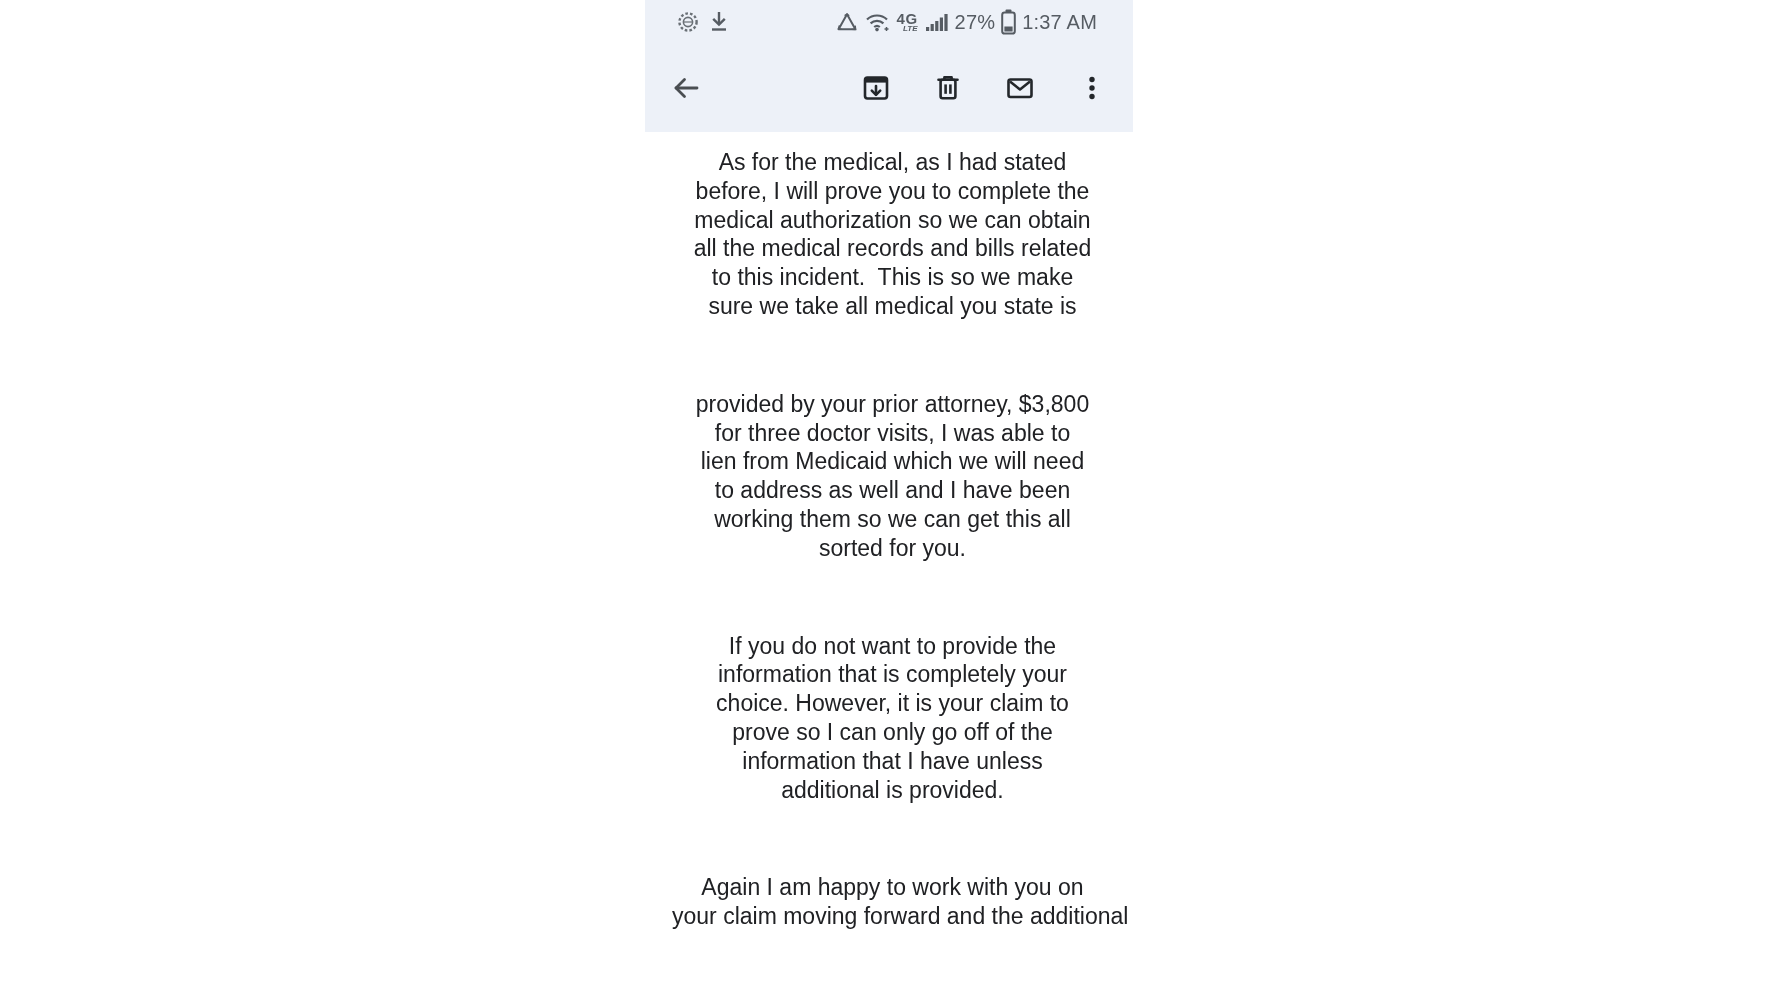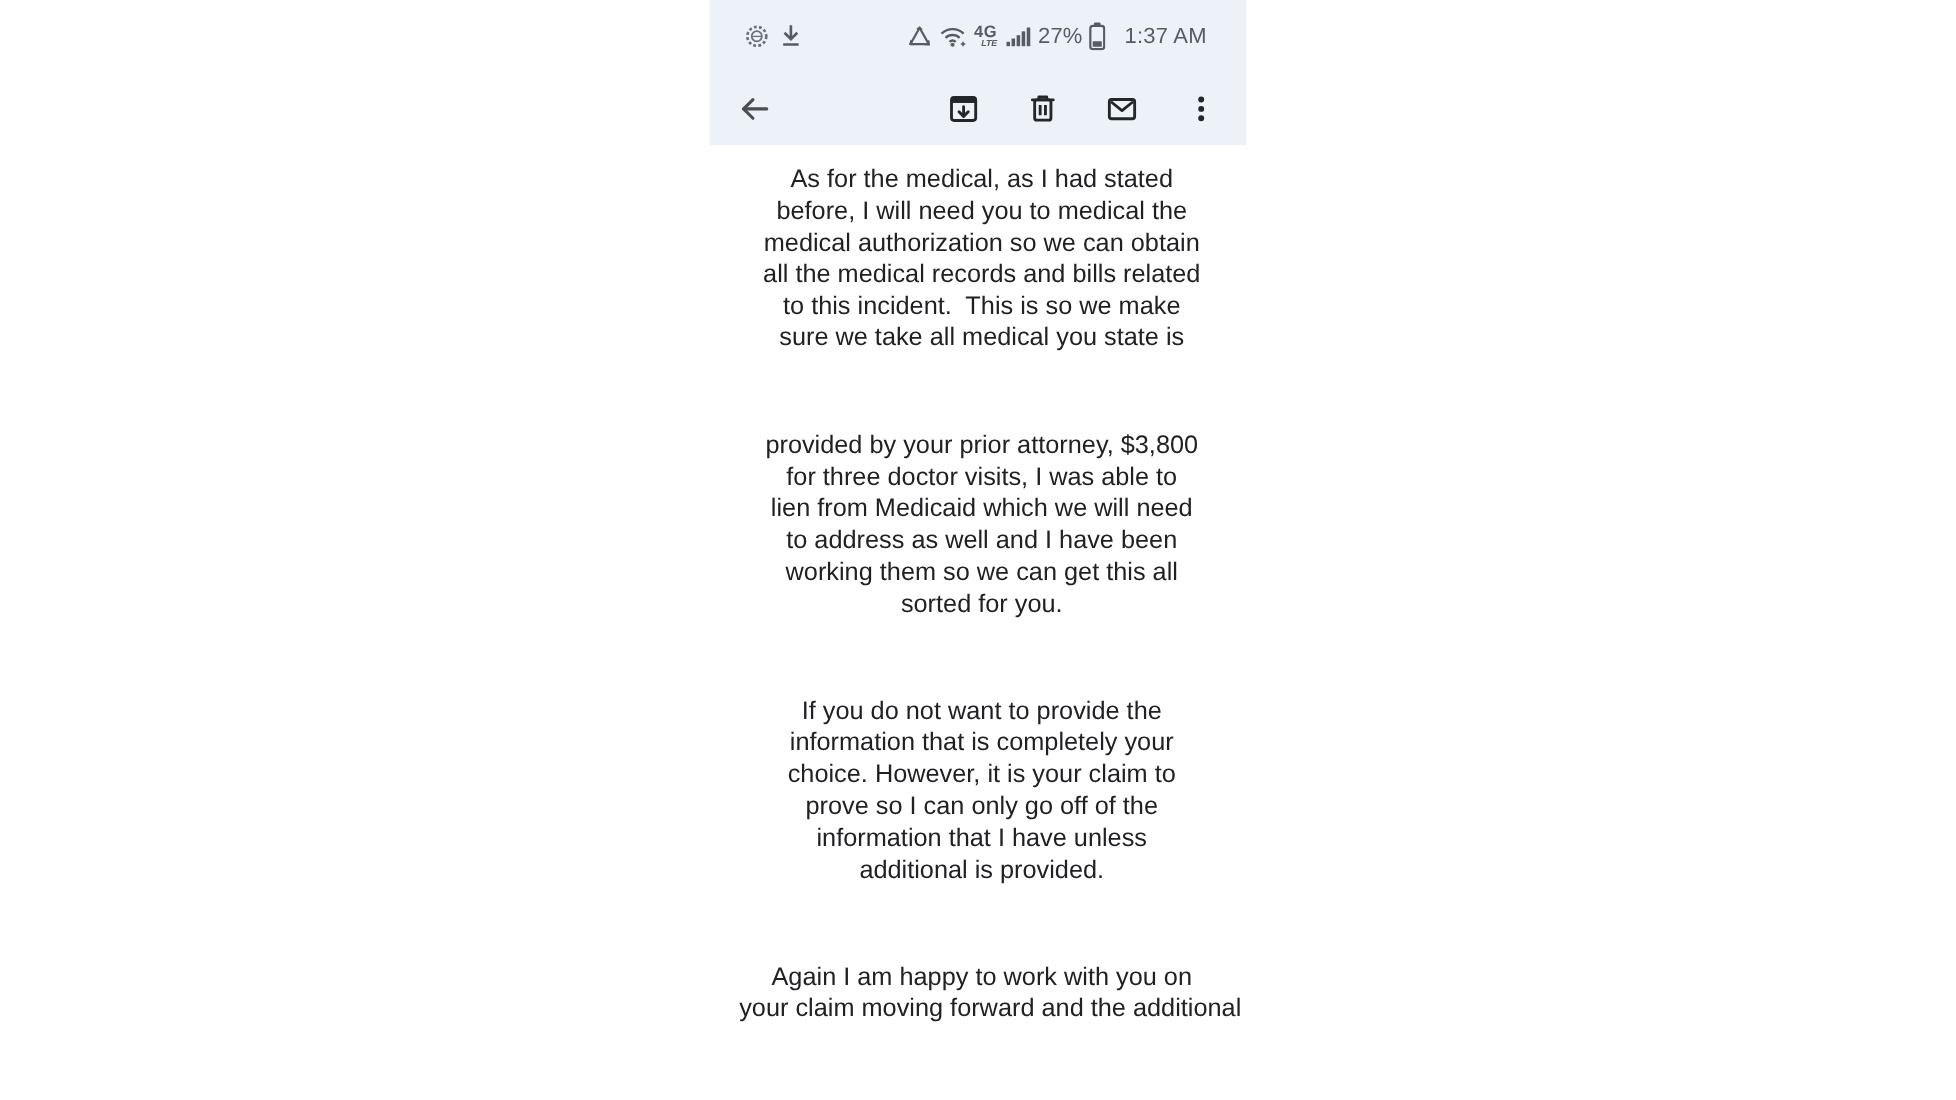--- a/index.html
+++ b/index.html
@@ -4,31 +4,31 @@
 <style>
   html,body{margin:0;padding:0;background:#ffffff;}
   .canvas{
     position:relative;width:1778px;height:1000px;overflow:hidden;
     background:#ffffff;font-family:"Liberation Sans",sans-serif;
   }
   .phone{position:absolute;left:645px;top:0;width:488px;height:1000px;background:#ffffff;}
   .app-header{height:132px;background:var(--header-bg,#edf1f8);}
   
   .status-bar{
-    display:flex;align-items:center;height:38px;padding:14px 36px 0 32px;
+    display:flex;align-items:center;height:38px;padding:3px 36px 0 32px;
     color:var(--status-fg,#565c63);
   }
   .status-left{display:flex;align-items:center;gap:9px;}
   .status-right{margin-left:auto;display:flex;align-items:center;gap:6px;}
   .sicon{display:inline-flex;align-items:center;justify-content:center;}
   .stext{font-size:20px;letter-spacing:0.2px;white-space:pre;}
   .net{display:inline-flex;flex-direction:column;align-items:flex-start;line-height:1;margin:0 1px;}
   .net .g4{font-size:15px;font-weight:bold;letter-spacing:0.5px;}
   .net .lte{font-size:8px;font-weight:bold;font-style:italic;align-self:flex-end;margin-top:-1px;}
-  .clock{margin-left:11px;text-align:right;}
+  .clock{margin-left:0;text-align:right;}
   
   .toolbar{display:flex;align-items:center;height:94px;padding:0 24px;}
   .icon-btn{
     background:none;border:0;padding:0;margin:0;width:34px;height:34px;
     display:inline-flex;align-items:center;justify-content:center;
     color:var(--toolbar-icon,#23272b);cursor:pointer;
   }
   .icon-btn.back{color:#4a4e52;}
   .toolbar-actions{margin-left:auto;display:flex;gap:38px;}
   
@@ -147,21 +147,21 @@
               <circle cx="17" cy="25.5" r="2.7"></circle>
             </svg>
           </button>
         </div>
       </div>
     </div>
 
     <div class="email-body">
         <div class="paragraph">
           <div class="line">As for the medical, as I had stated</div>
-          <div class="line">before, I will need you to medical the</div>
+          <div class="line">before, I will prove you to complete the</div>
           <div class="line">medical authorization so we can obtain</div>
           <div class="line">all the medical records and bills related</div>
           <div class="line">to this incident.  This is so we make</div>
           <div class="line">sure we take all medical you state is</div>
         </div>
         <div class="paragraph">
           <div class="line">provided by your prior attorney, $3,800</div>
           <div class="line">for three doctor visits, I was able to</div>
           <div class="line">lien from Medicaid which we will need</div>
           <div class="line">to address as well and I have been</div>

